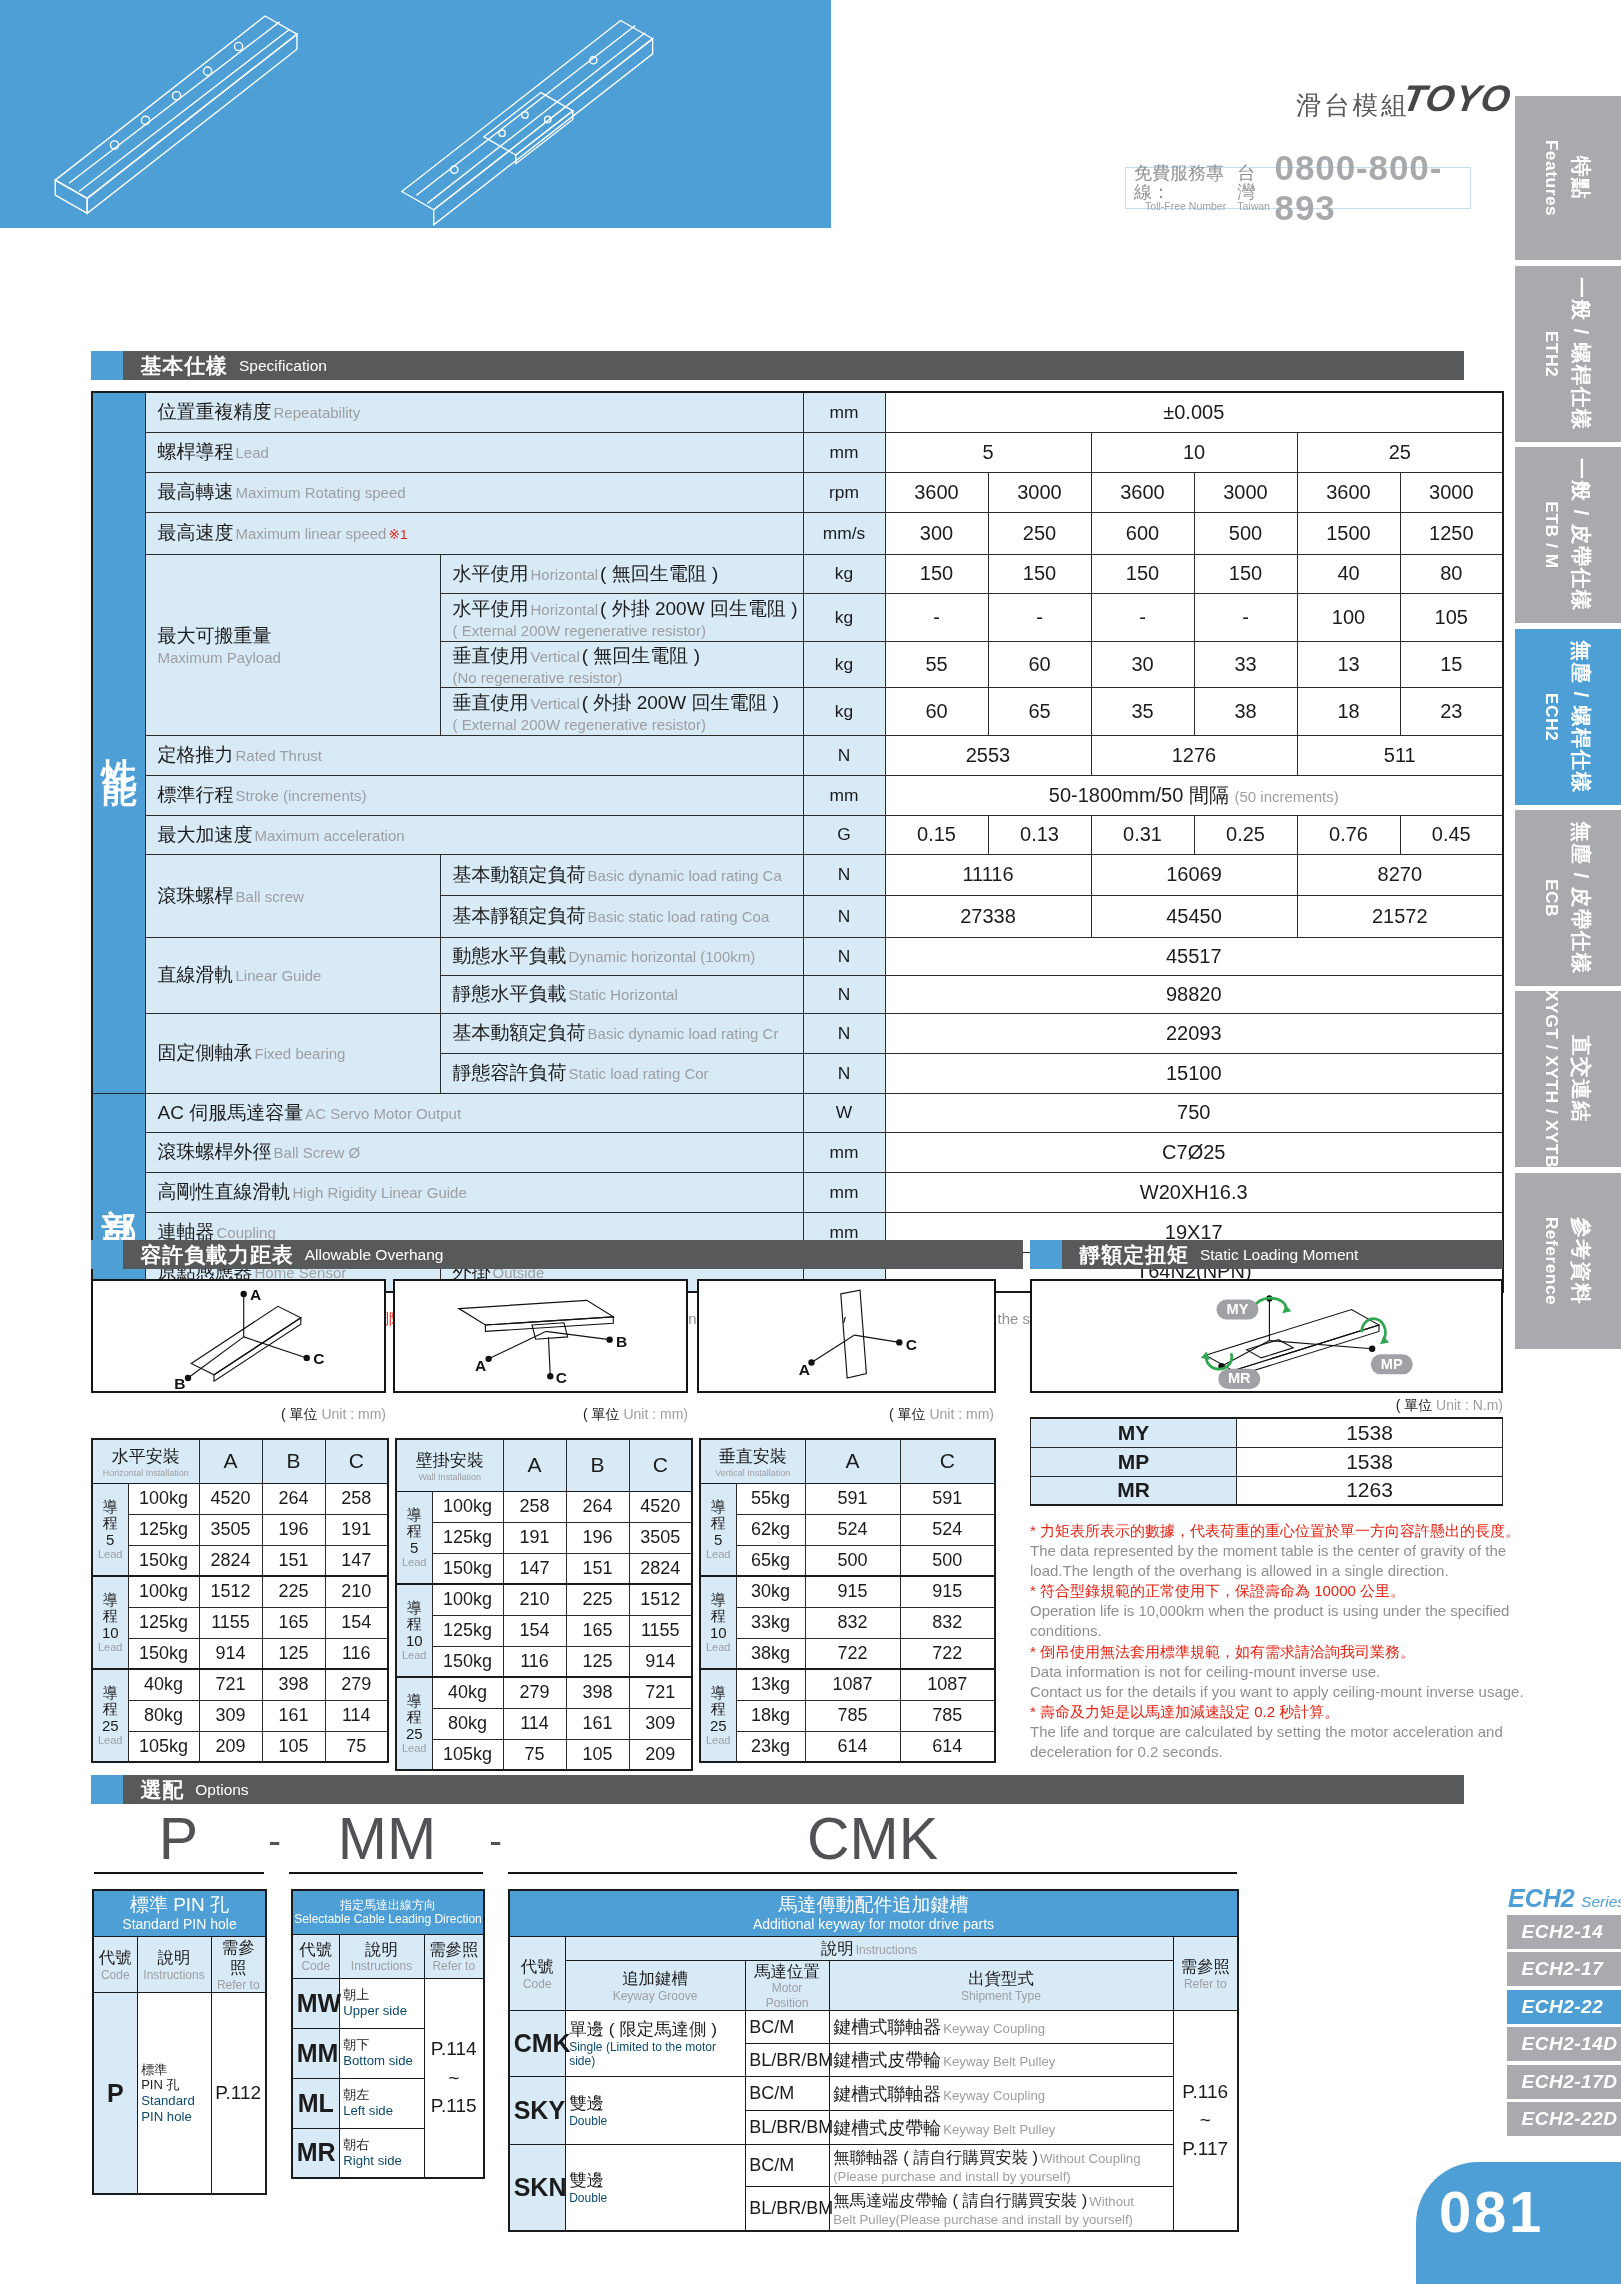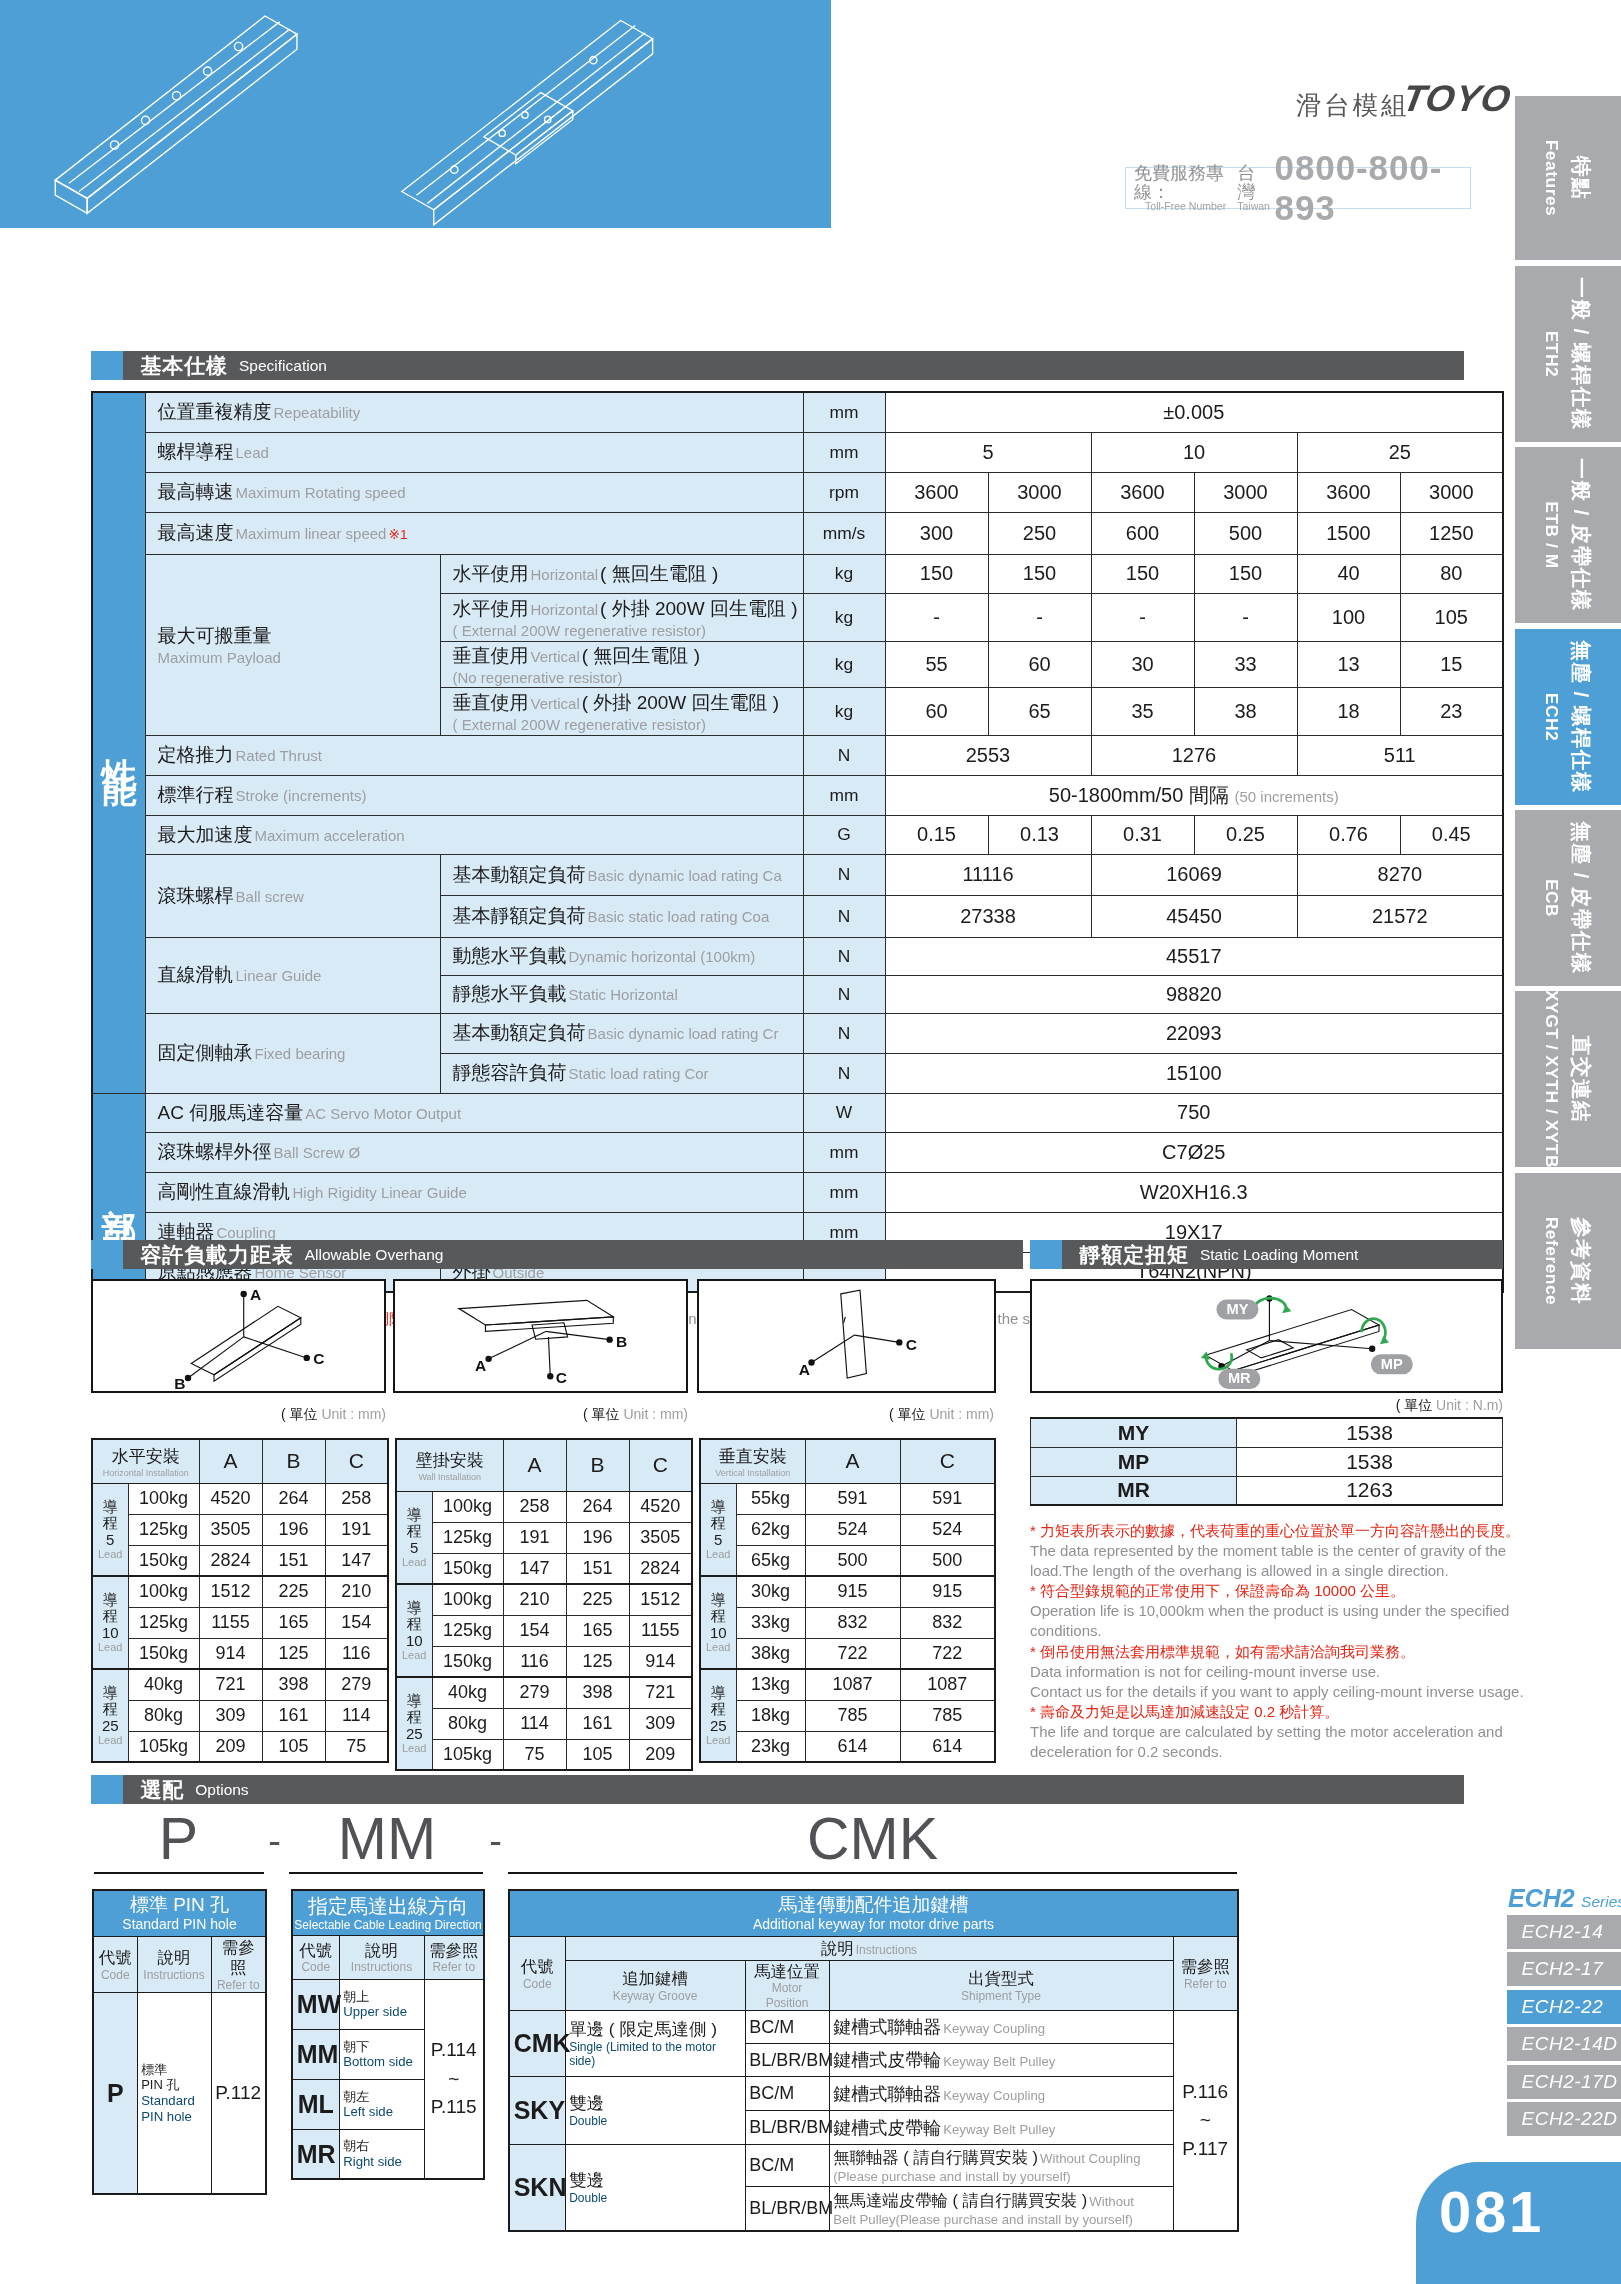--- a/index.html
+++ b/index.html
@@ -103,21 +103,21 @@
   .op .pos { font-size:18px; background:#fff; }
   .op .ship-zh { font-size:18px; }
   .op .ship-en { font-size:13.2px; color:#9C9EA1; }
 
   
   .snav-title { left:1508px; top:1884px; }
   .snav-title .a { font-size:25px; font-weight:bold; font-style:italic; color:#4D9FD6; }
   .snav-title .b { font-size:15.5px; font-style:italic; color:#4D9FD6; margin-left:6.4px; }
   .snav { left:1507px; width:115px; height:34px; background:#A8AAAD; display:flex; align-items:center; cursor:pointer; }
   .snav.active { background:#4D9FD6; }
-  .snav span { font-size:19px; font-weight:normal; font-style:italic; color:#fff; padding-left:14.6px; letter-spacing:0.5px; }
+  .snav span { font-size:19px; font-weight:bold; font-style:italic; color:#fff; padding-left:14.6px; letter-spacing:0.5px; }
 
   .pgbox { left:1416px; top:2162px; width:205px; height:122px; background:#4D9FD6; border-top-left-radius:62px; }
   .pgnum { left:1439px; top:2178px; font-size:58px; font-weight:bold; color:#fff; letter-spacing:2.7px; }
 
   svg text { font-family:"Liberation Sans","DejaVu Sans",sans-serif; }
 </style>
 </head>
 <body>
 
 <div class="abs drawing-panel">
@@ -860,21 +860,21 @@
 <div class="abs" style="left:291px;top:1889px;">
 <t-></t-><table class="op" style="width:192px;">
   <colgroup>
         <col style="width:47px">
         <col style="width:85px">
         <col style="width:60px">
       </colgroup>
   <tbody>
         <tr style="height:44px">
           <td class="title" colspan="3">
-    <span class="t-zh" style="font-size:20px;">指定馬達出線方向</span>
+    <span class="t-zh" style="font-size:12px;">指定馬達出線方向</span>
     <span class="t-en" style="font-size:12px;">Selectable Cable Leading Direction</span>
           </td>
         </tr>
   <tr style="height:44px">
     <td class="ch">
             <span class="ch-zh">代號</span>
             <span class="ch-en">Code</span>
           </td>
     <td class="ch">
             <span class="ch-zh">說明</span>

